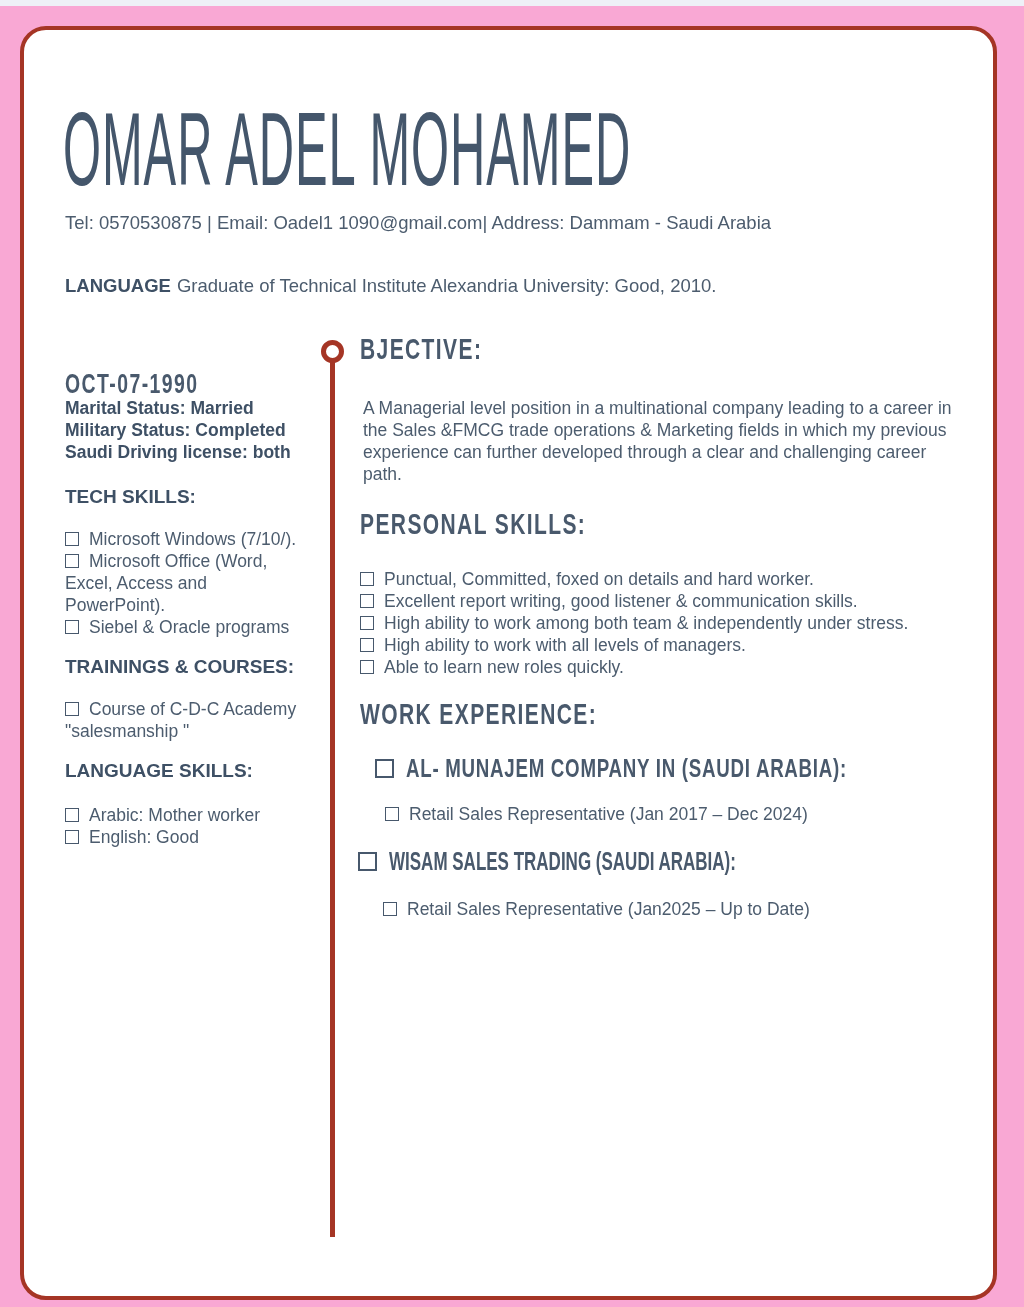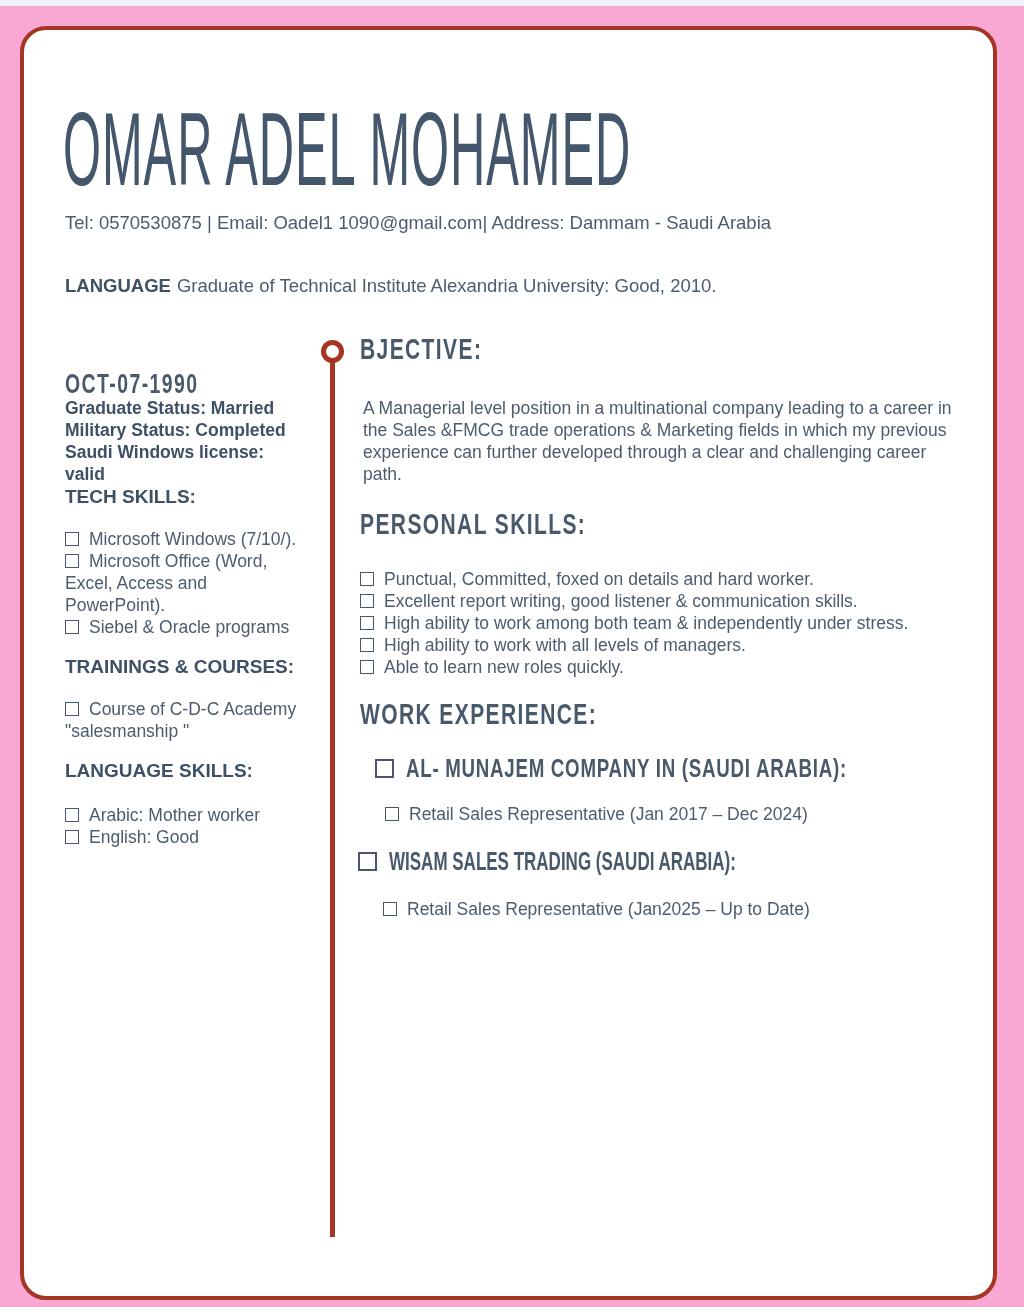--- a/index.html
+++ b/index.html
@@ -82,23 +82,23 @@
   </div>
 
   <div class="timeline-circle"></div>
   <div class="timeline-line"></div>
 
   <div class="abs lc" style="top:371px;">
     <span class="disp h-disp-sm">OCT-07-1990</span>
   </div>
 
   <div class="abs lc body-text" style="top:397px;">
-    <div class="bold-text">Graduate Status: Married</div>
+    <div class="bold-text">Marital Status: Married</div>
     <div class="bold-text">Military Status: Completed</div>
-    <div class="bold-text">Saudi Windows license: valid</div>
+    <div class="bold-text">Saudi Driving license: both</div>
   </div>
 
   <div class="abs lc sub-head" style="top:486px;">TECH SKILLS:</div>
 
   <div class="abs lc body-text" style="top:528px;">
     <div class="li"><span class="cb"></span><span>Microsoft Windows (7/10/).</span></div>
     <div class="li"><span class="cb"></span><span>Microsoft Office (Word, Excel, Access and PowerPoint).</span></div>
     <div class="li"><span class="cb"></span><span>Siebel &amp; Oracle programs</span></div>
   </div>
 

